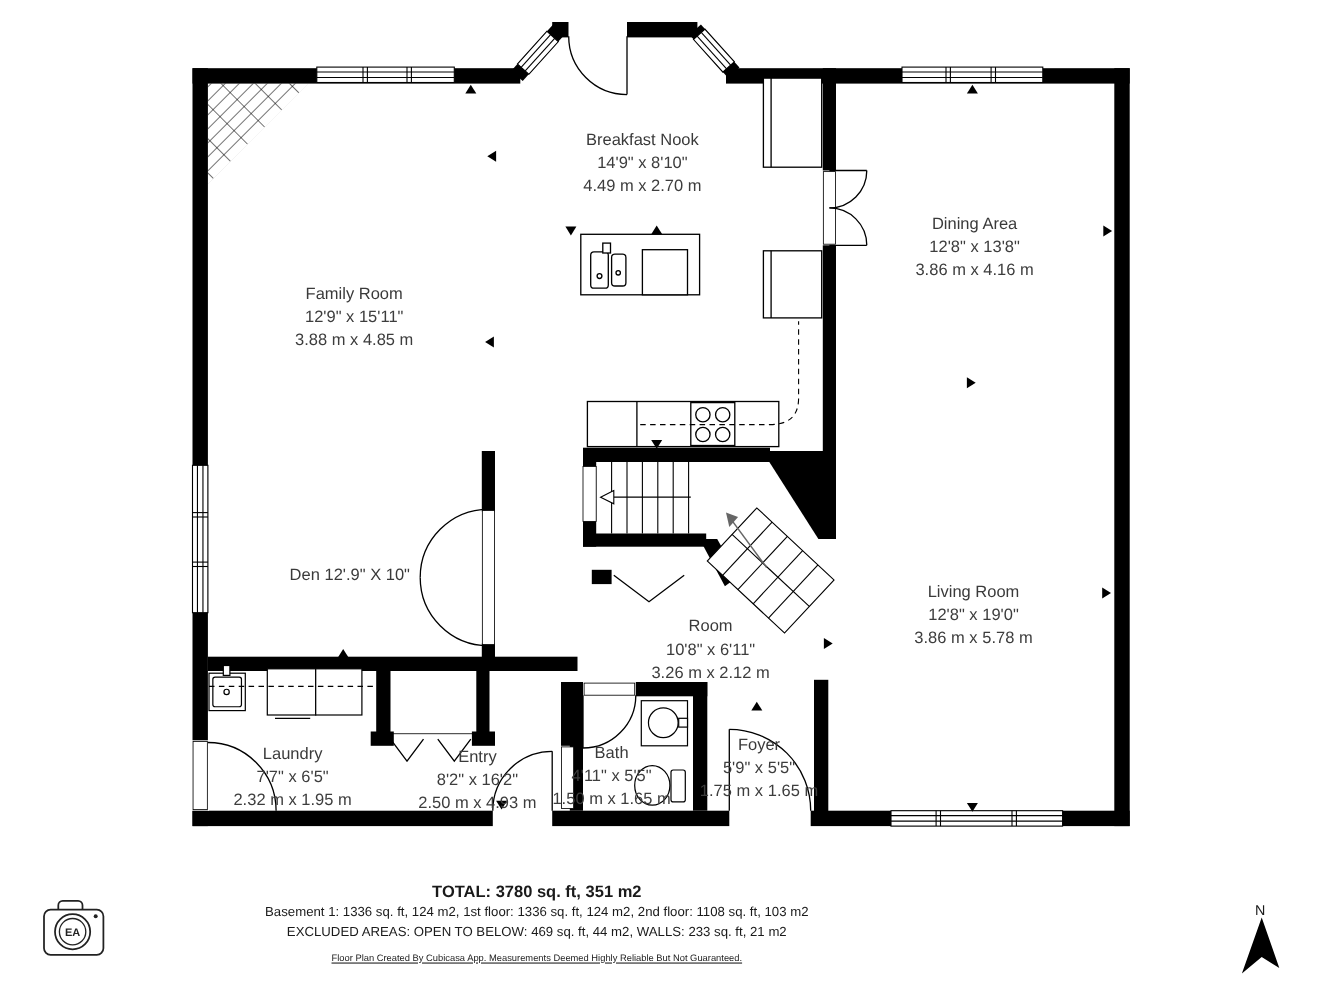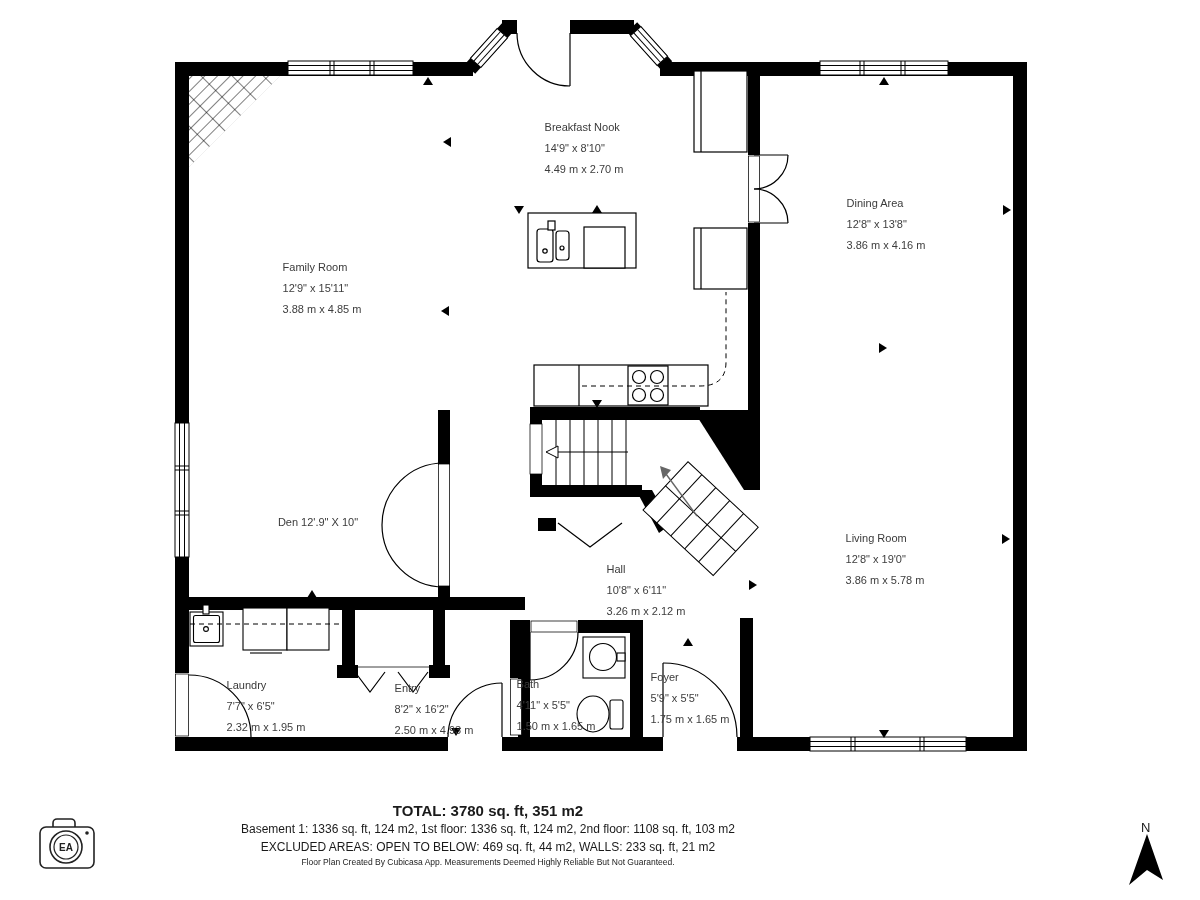--- a/index.html
+++ b/index.html
@@ -1,25 +1,25 @@
 <!DOCTYPE html>
 <html><head>
 <meta charset="utf-8">
 <style>
   html,body{margin:0;padding:0;background:#fff;}
   .stage{position:relative;width:1200px;height:900px;background:#fff;overflow:hidden;
          font-family:"Liberation Sans",sans-serif;}
   .stage svg{position:absolute;left:0;top:0;}
-  .room-label{position:absolute;transform:translateX(-50%);
-              font-size:11px;line-height:21px;color:#3d3d3d;white-space:nowrap;}
+  .room-label{position:absolute;transform:translateX(-50%);text-align:center;
+              font-size:15px;line-height:21px;color:#3d3d3d;white-space:nowrap;}
   .room-label .rn{color:#3a3a3a;}
   .footer{position:absolute;left:0;top:802px;width:976px;text-align:center;color:#1a1a1a;}
   .f-total{font-size:15px;font-weight:bold;line-height:18px;}
   .f-line{font-size:12px;line-height:18px;}
-  .f-disclaimer{font-size:8.5px;line-height:12px;color:#222;}
+  .f-disclaimer{font-size:8.5px;line-height:12px;margin-top:9px;color:#222;text-decoration:underline;}
 </style>
 </head>
 <body>
 
 <div class="stage">
 
 <svg width="1200" height="900" viewBox="0 0 1200 900">
   <defs>
     <pattern id="h1" width="9" height="9" patternUnits="userSpaceOnUse" patternTransform="rotate(45)">
       <line x1="0" y1="0" x2="0" y2="9" stroke="#000" stroke-width="1"></line>
@@ -283,21 +283,21 @@
 </div>
 <div class="room-label" style="left:322px;top:257px">
   <div class="rn">Family Room</div>
   <div class="rd">12'9" x 15'11"</div>
   <div class="rd">3.88 m x 4.85 m</div>
 </div>
 <div class="room-label" style="left:318px;top:512px">
   <div class="rn">Den 12'.9" X 10"</div>
 </div>
 <div class="room-label" style="left:646px;top:559px">
-  <div class="rn">Hall</div>
+  <div class="rn">Room</div>
   <div class="rd">10'8" x 6'11"</div>
   <div class="rd">3.26 m x 2.12 m</div>
 </div>
 <div class="room-label" style="left:885px;top:528px">
   <div class="rn">Living Room</div>
   <div class="rd">12'8" x 19'0"</div>
   <div class="rd">3.86 m x 5.78 m</div>
 </div>
 <div class="room-label" style="left:266px;top:675px">
   <div class="rn">Laundry</div>

